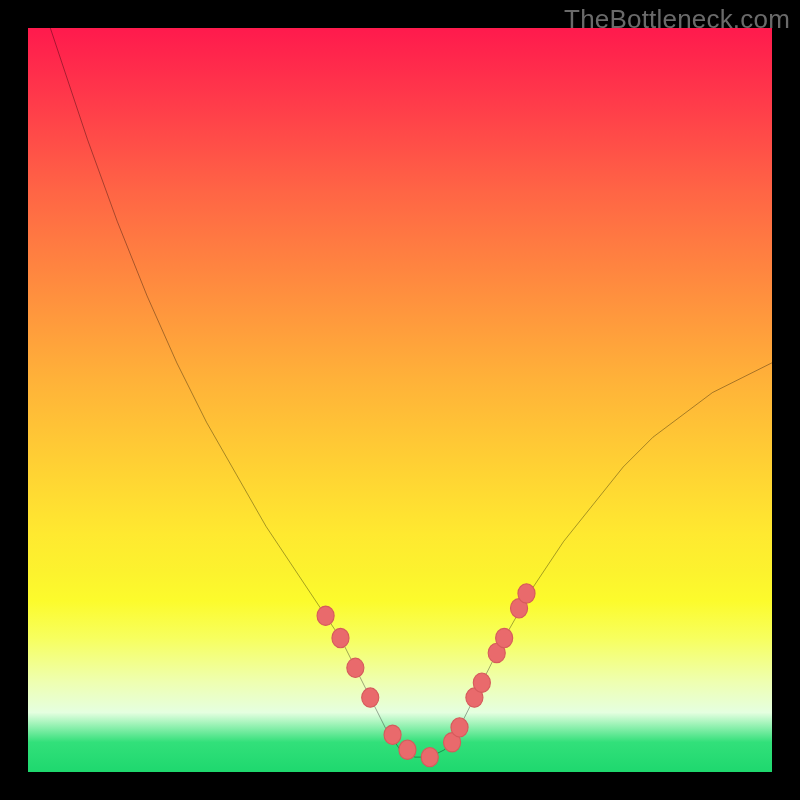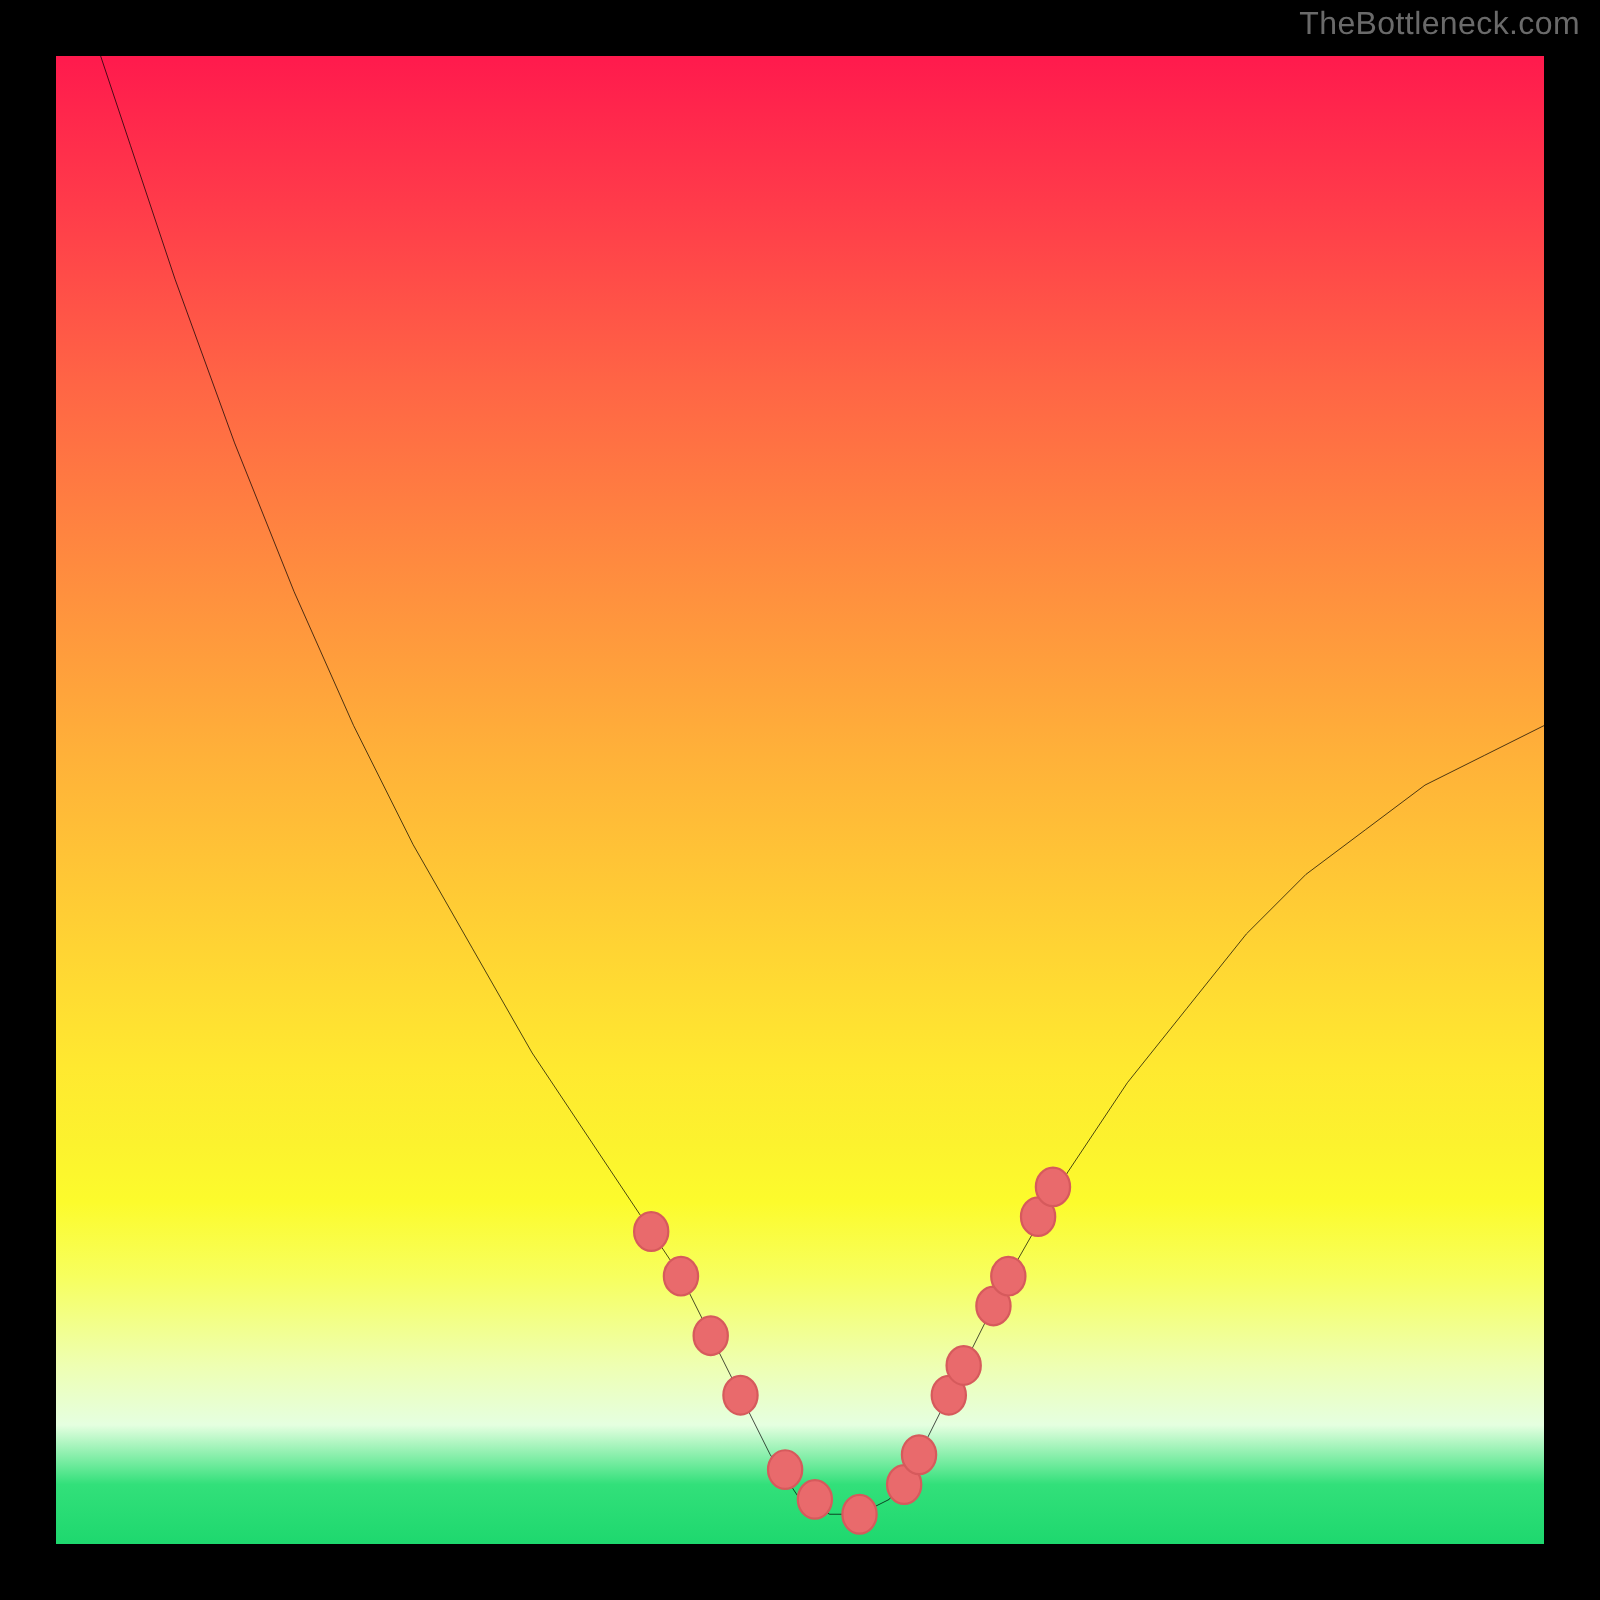--- a/index.html
+++ b/index.html
@@ -41,21 +41,21 @@
       #e5ffe0 92%,
       #32e07a 96%,
       #1ed86e 100%
     );
   }
   .watermark {
     position: absolute;
     top: 4px;
     right: 10px;
     color: #6a6a6a;
-    font-size: 16px;
+    font-size: 26px;
     font-weight: 500;
     letter-spacing: 0.2px;
     user-select: none;
   }
   svg.curve {
     position: absolute;
     top: 0;
     left: 0;
     width: 744px;
     height: 744px;

